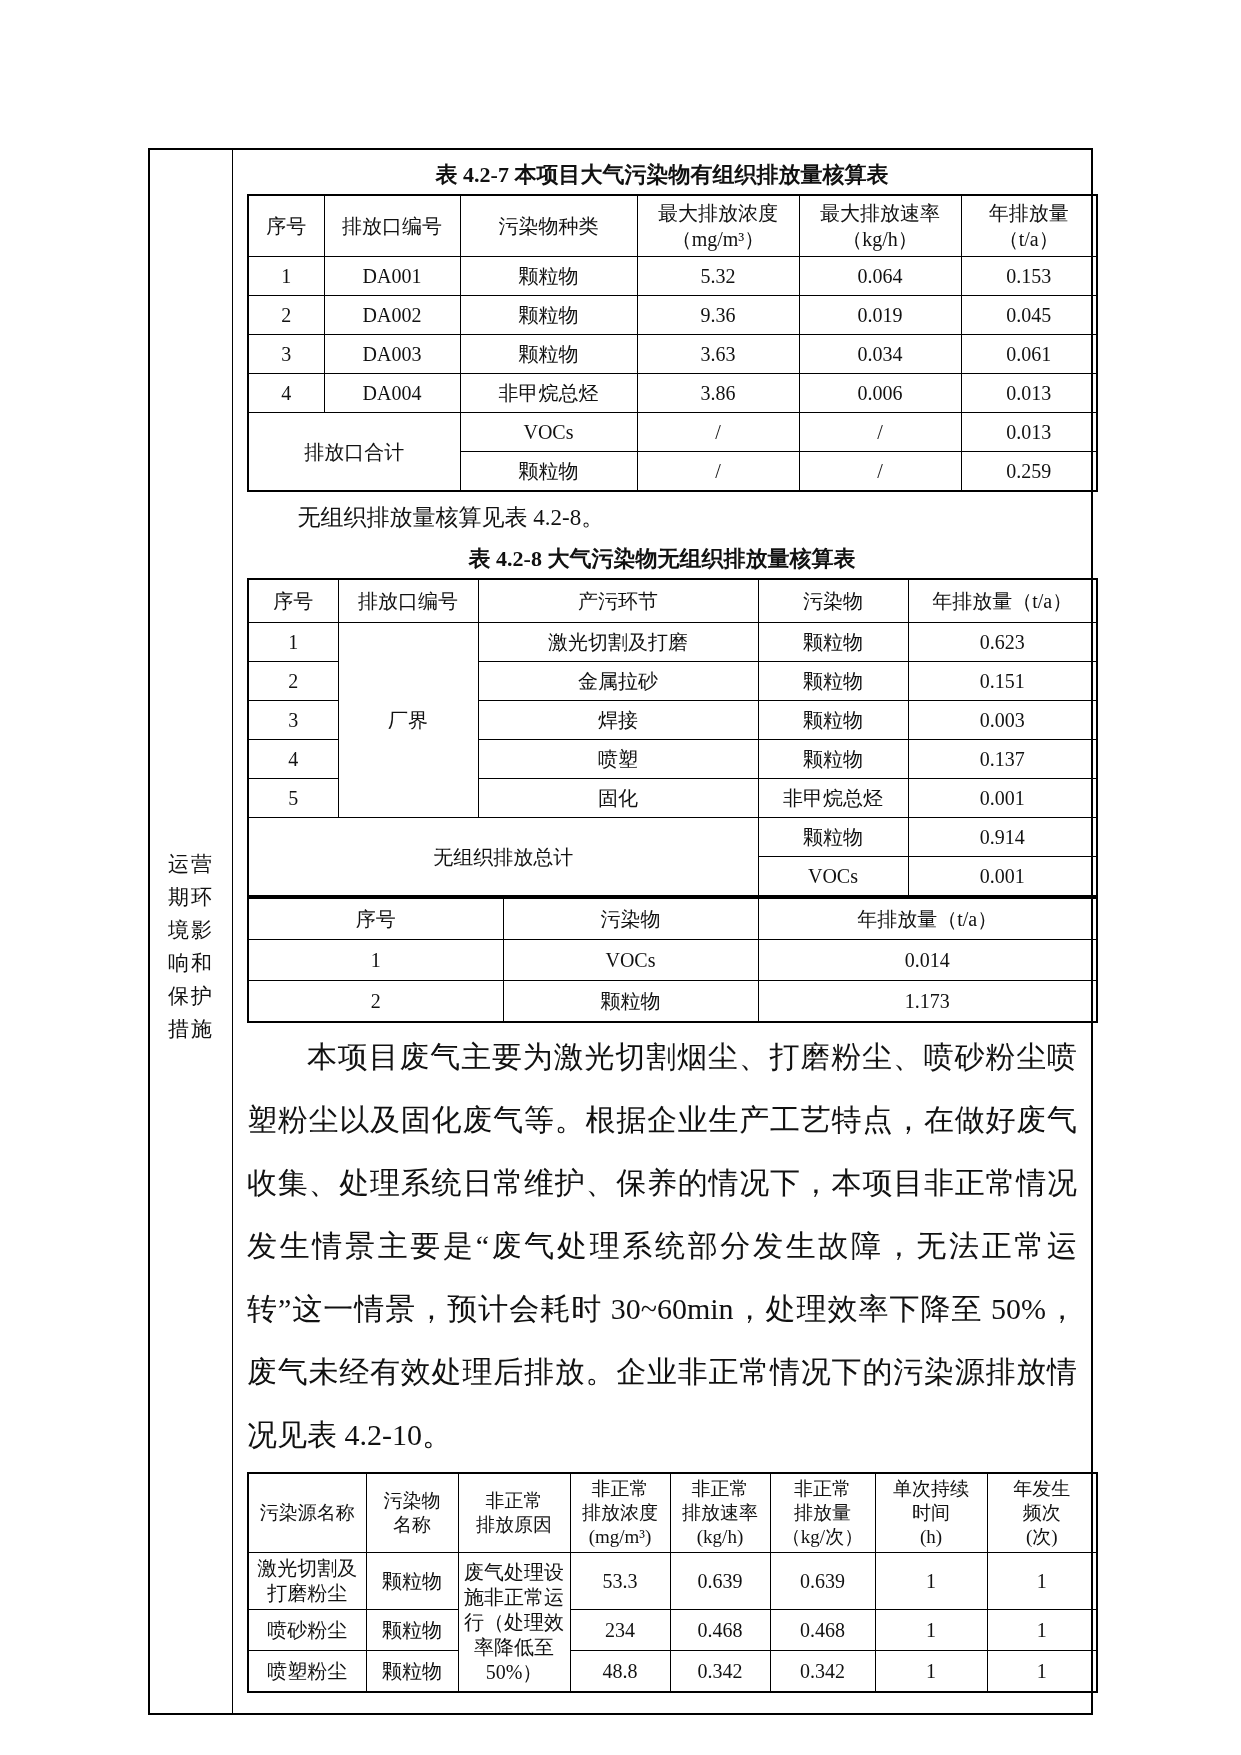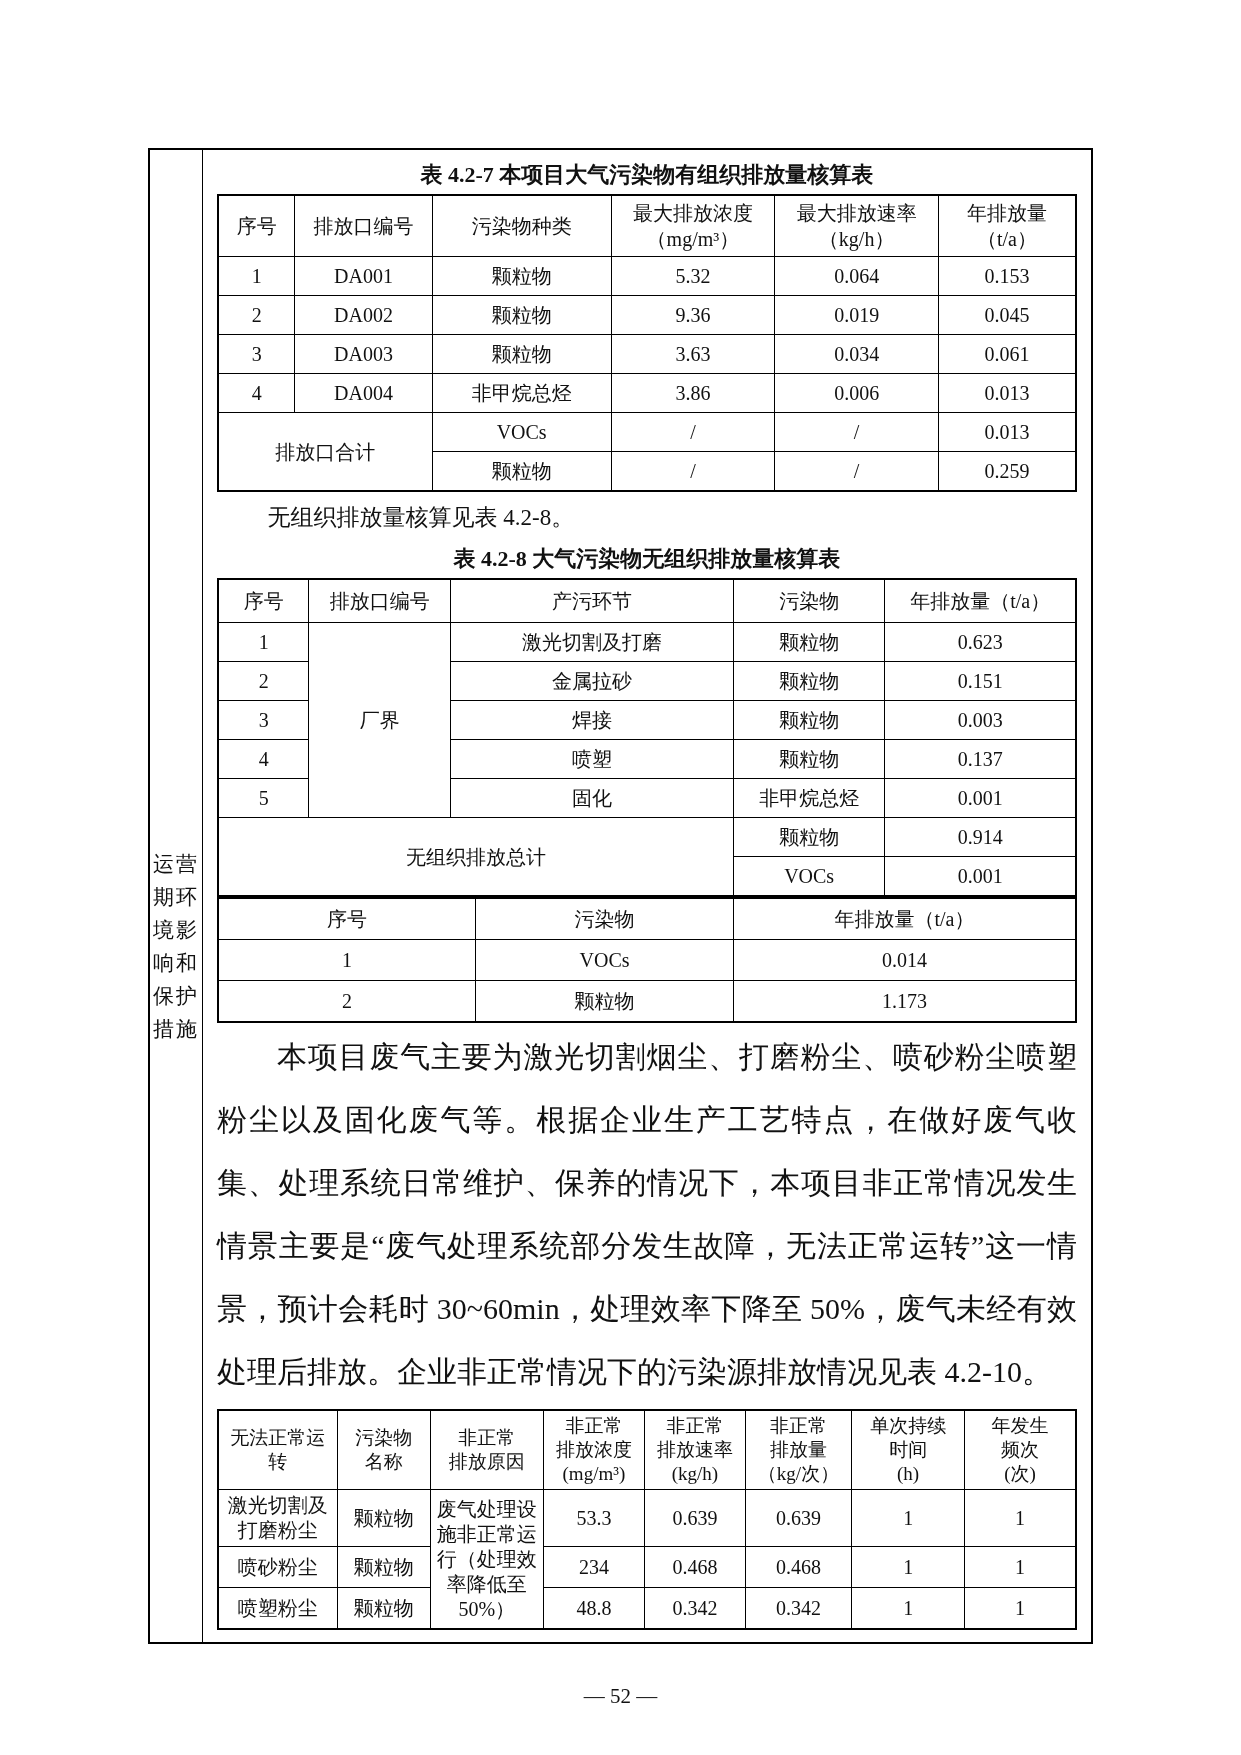--- a/index.html
+++ b/index.html
@@ -7,29 +7,29 @@
     width:1241px;height:1755px;position:relative;overflow:hidden;
     font-family:"Liberation Serif","DejaVu Serif",serif;color:#111;
   }
   .doc-box{
     box-sizing:border-box;
     margin:148px 0 0 148px;width:945px;
     border:2px solid #000;
     display:flex;align-items:stretch;
   }
   .side-col{
-    box-sizing:border-box;width:53px;border-right:1.5px solid #000;
+    box-sizing:border-box;width:83px;border-right:1.5px solid #000;
     position:relative;flex:0 0 auto;
   }
   .side-text{
     position:absolute;top:698px;left:50%;transform:translateX(-50%);
     width:50px;font-size:21px;line-height:33px;text-align:center;
     letter-spacing:2px;white-space:nowrap;
   }
-  .content-col{flex:1 1 auto;box-sizing:border-box;padding:6px 14px 12px 14px;min-width:0;}
+  .content-col{flex:1 1 auto;box-sizing:border-box;padding:6px 14px 20px 14px;min-width:0;}
   .tbl-title{
     text-align:center;font-weight:bold;font-size:22px;line-height:30px;
     margin:4px 0 4px 0;
   }
   table{
     border-collapse:collapse;table-layout:fixed;width:100%;
     font-size:20px;
   }
   table{border:2px solid #000;}
   th,td{
@@ -244,21 +244,21 @@
           <col style="width:92px">
           <col style="width:112px">
           <col style="width:100px">
           <col style="width:100px">
           <col style="width:105px">
           <col style="width:112px">
           <col style="width:110px">
         </colgroup>
       <tbody>
           <tr>
-        <th>无法正常运转</th>
+        <th>污染源名称</th>
         <th class="pre">污染物
 名称</th>
         <th class="pre">非正常
 排放原因</th>
         <th class="pre">非正常
 排放浓度
 (mg/m³)</th>
         <th class="pre">非正常
 排放速率
 (kg/h)</th>

